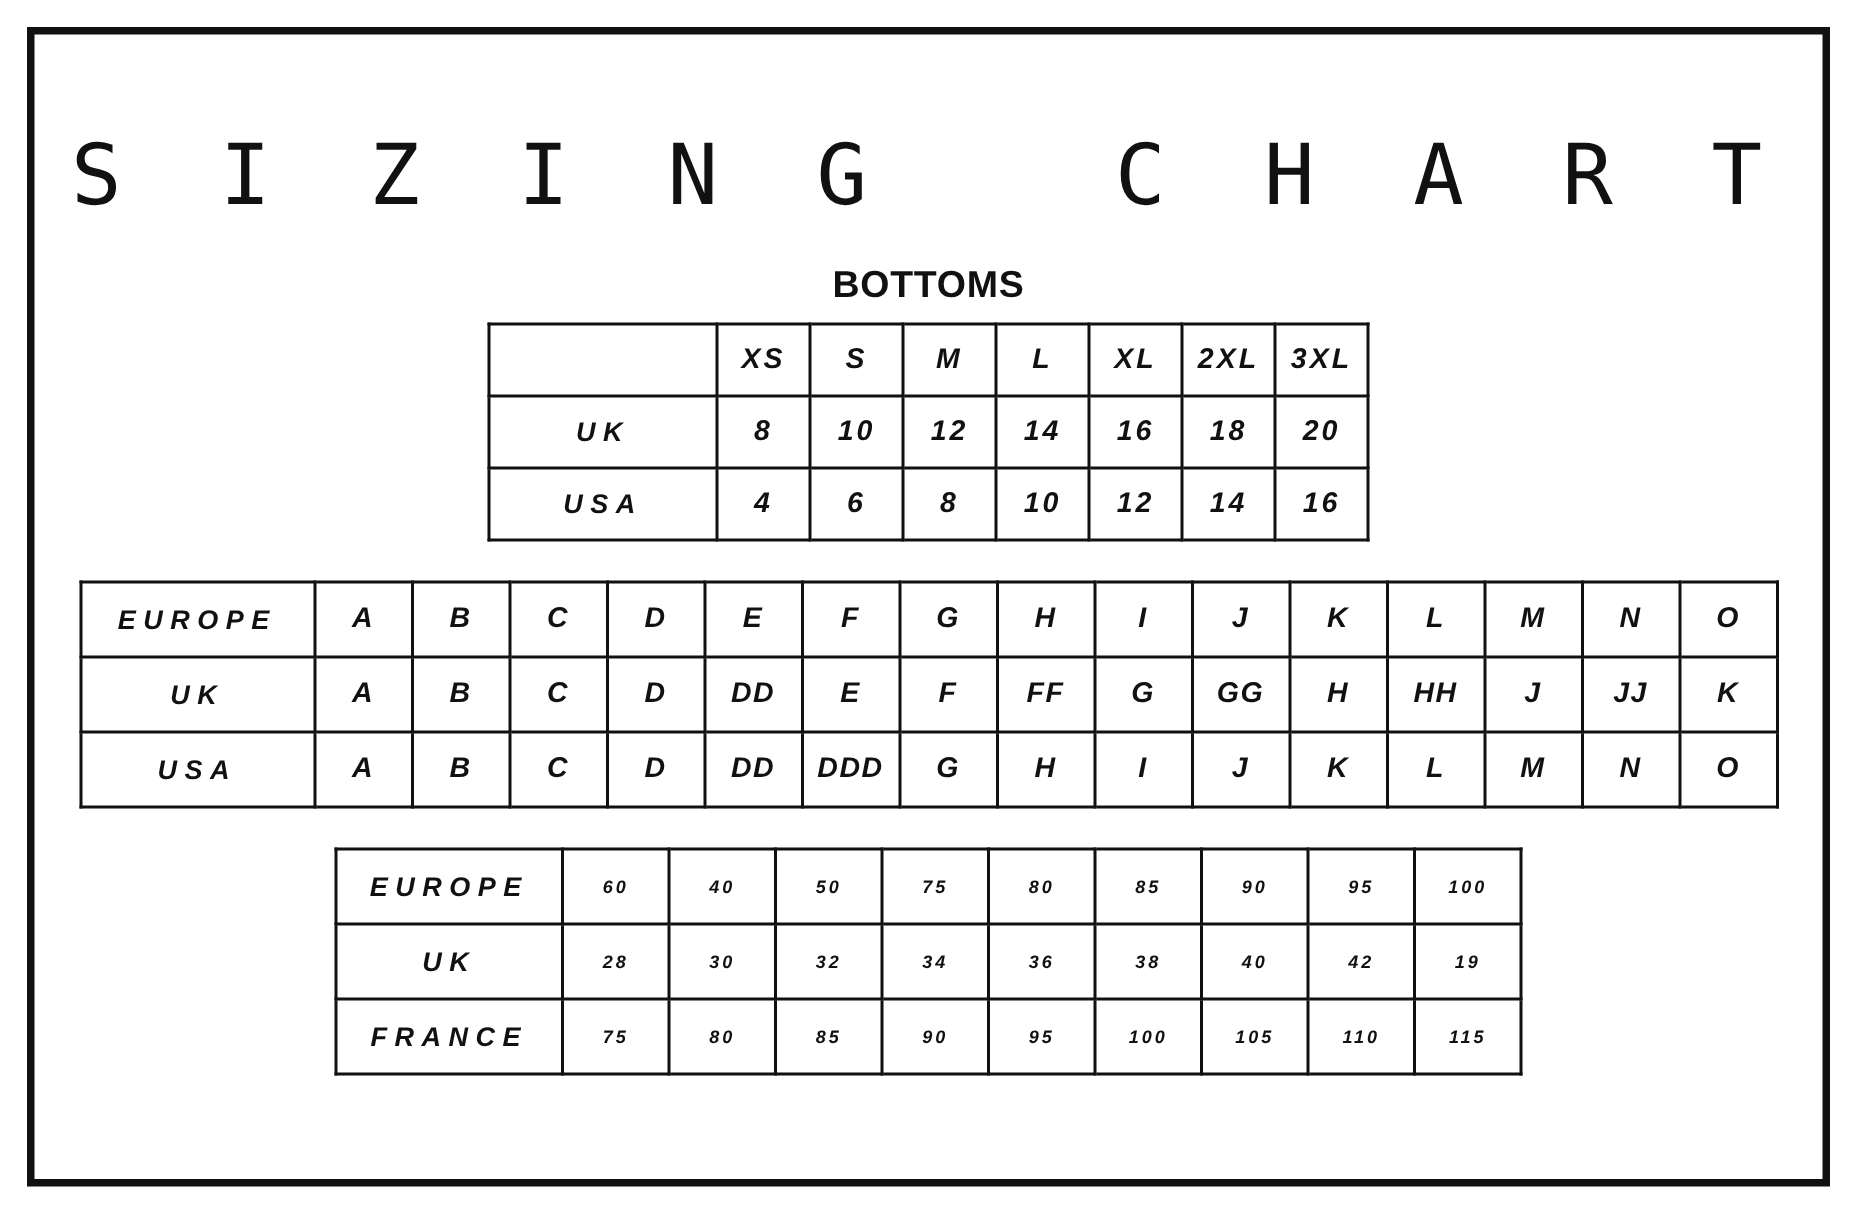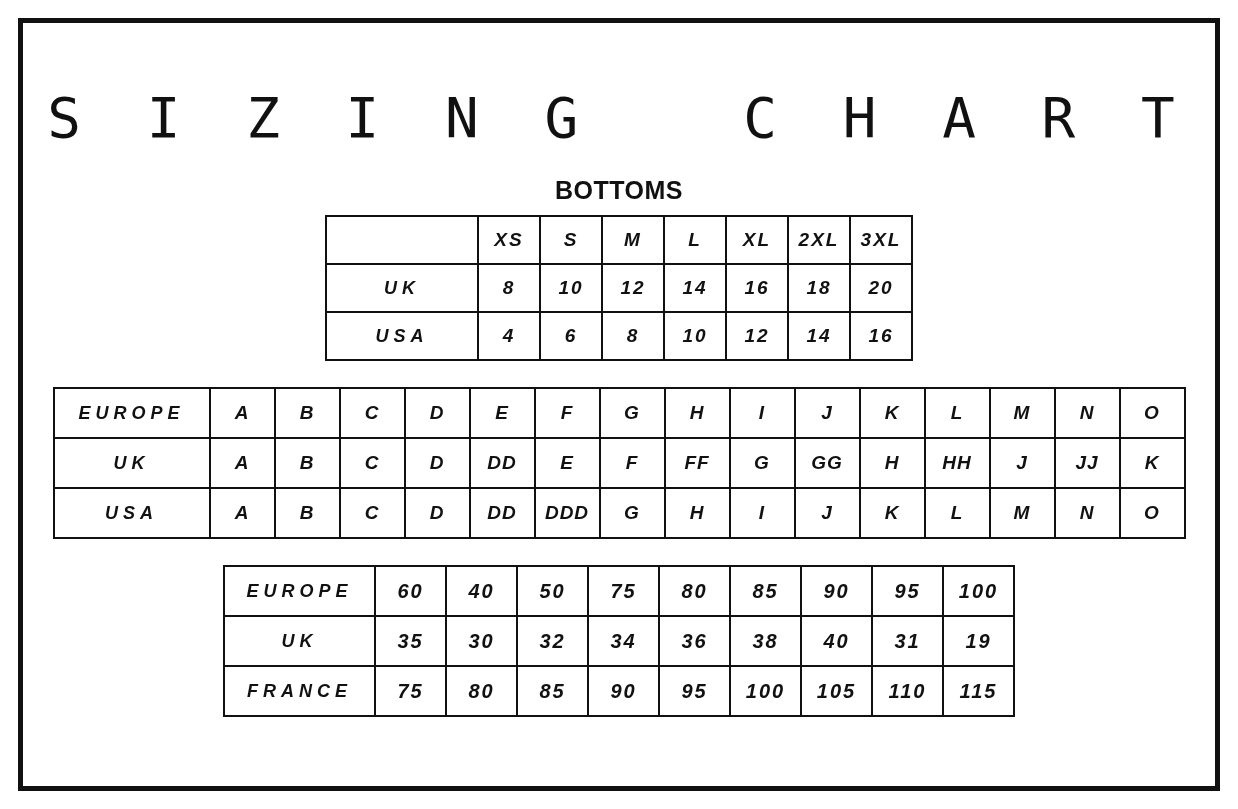--- a/index.html
+++ b/index.html
@@ -91,21 +91,21 @@
     width: 61px;
   }
   #cup-table td.rowhead {
     width: 152px;
     letter-spacing: 5px;
     font-size: 18px;
   }
   
   #band-table td {
     height: 46px;
-    font-size: 20px;
+    font-size: 12px;
     letter-spacing: 2px;
     width: 67px;
   }
   #band-table td.rowhead {
     width: 147px;
     letter-spacing: 5px;
     font-size: 18px;
   }
   .blank {
     color: transparent;
@@ -233,28 +233,28 @@
               <td>50</td>
               <td>75</td>
               <td>80</td>
               <td>85</td>
               <td>90</td>
               <td>95</td>
               <td>100</td>
             </tr>
             <tr>
               <td class="rowhead">UK</td>
-              <td>35</td>
+              <td>28</td>
               <td>30</td>
               <td>32</td>
               <td>34</td>
               <td>36</td>
               <td>38</td>
               <td>40</td>
-              <td>31</td>
+              <td>42</td>
               <td>19</td>
             </tr>
             <tr>
               <td class="rowhead">FRANCE</td>
               <td>75</td>
               <td>80</td>
               <td>85</td>
               <td>90</td>
               <td>95</td>
               <td>100</td>

